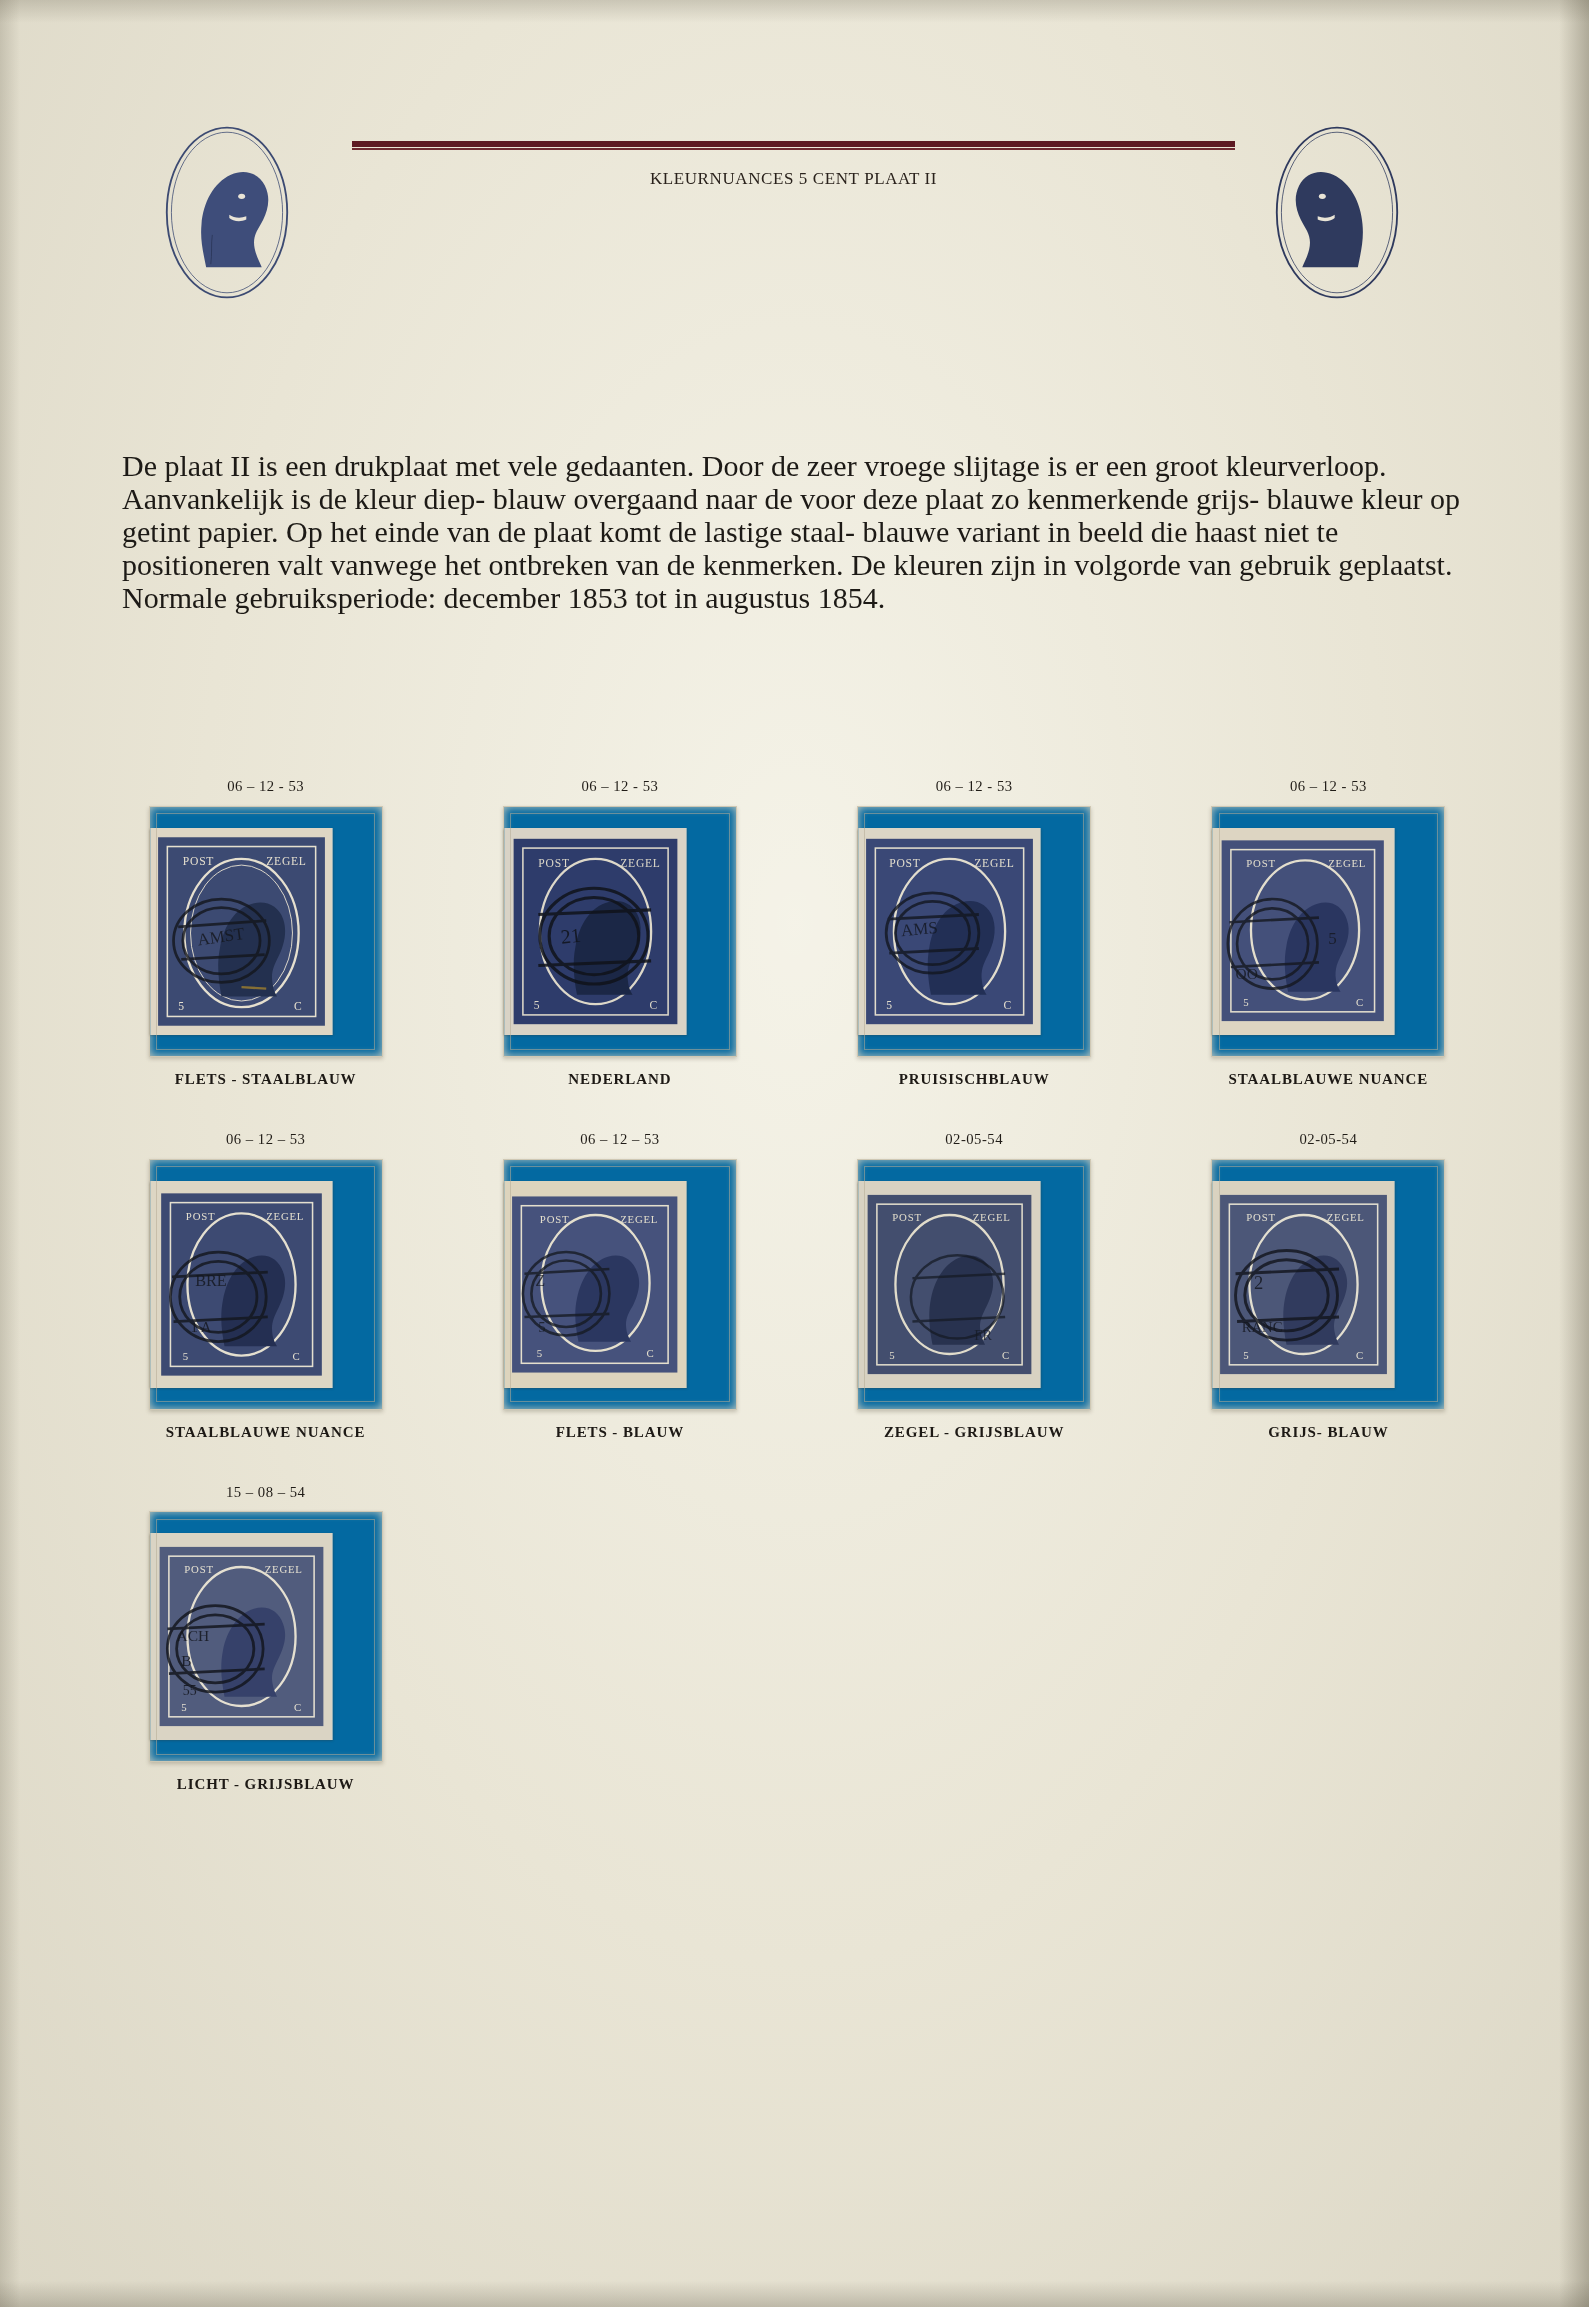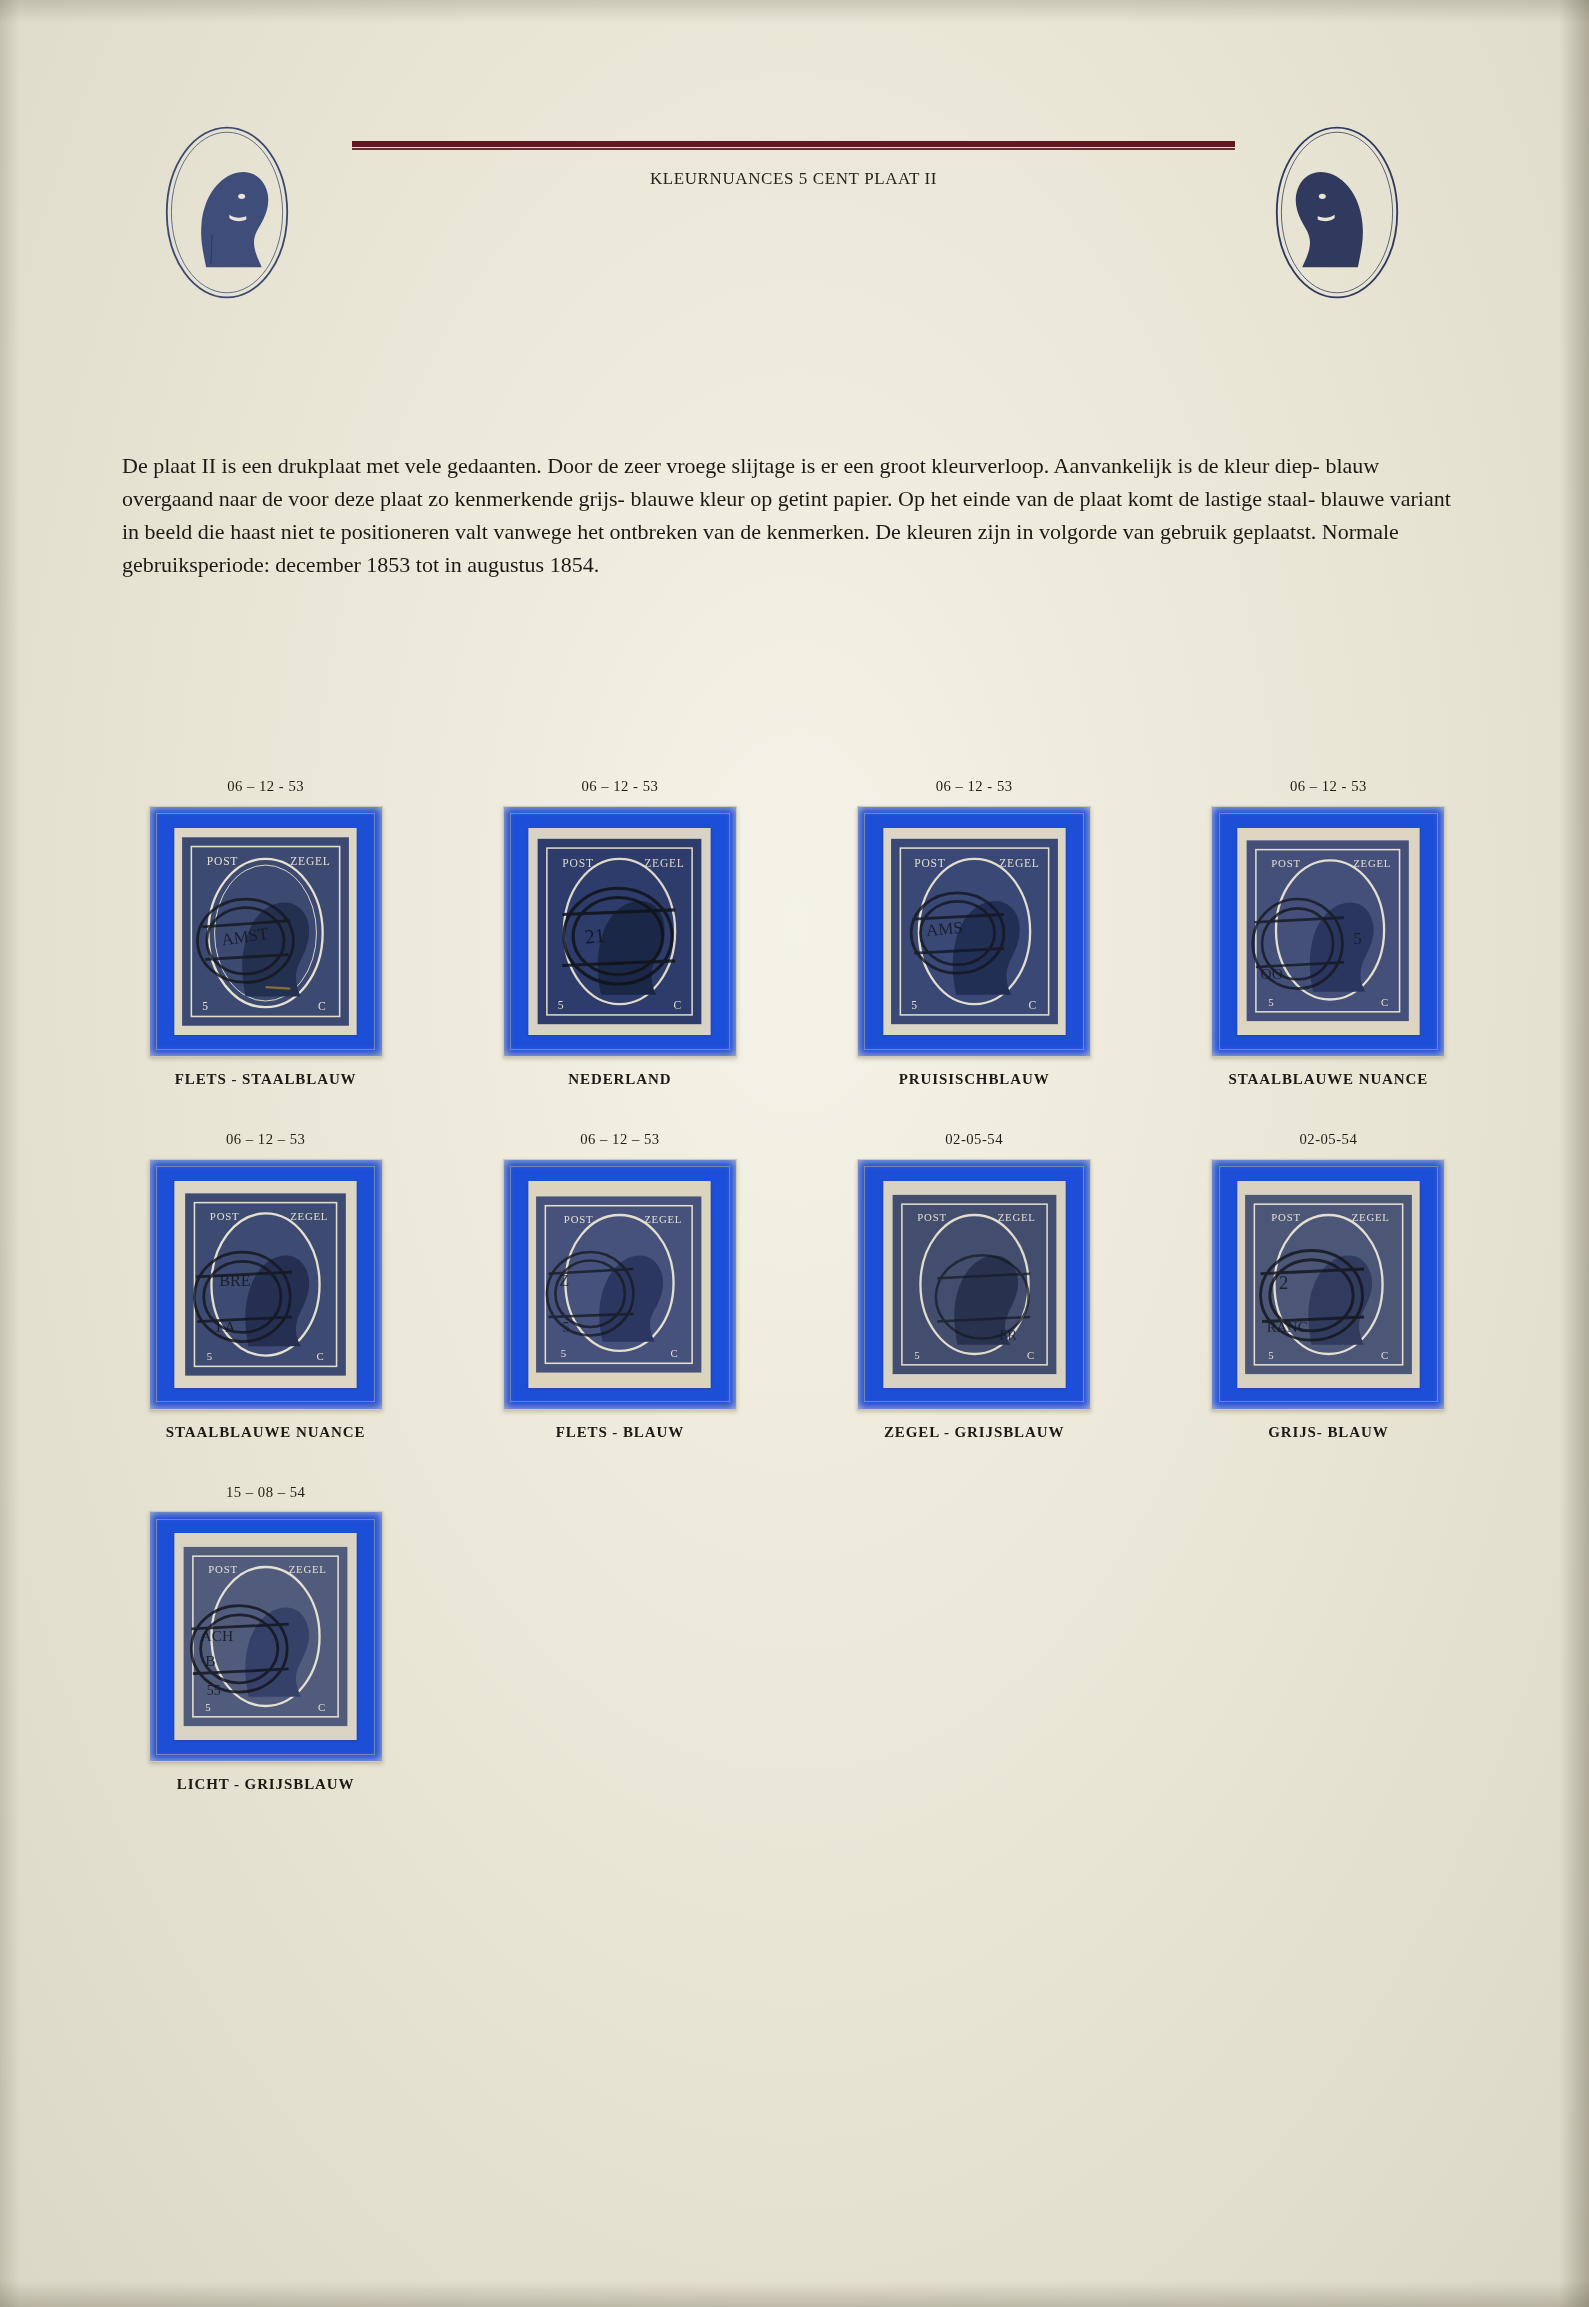--- a/index.html
+++ b/index.html
@@ -122,21 +122,21 @@
     color: #2a221c;
     font-family: "Liberation Serif", serif;
   }
 
   
   .intro {
     position: absolute;
     left: 122px;
     top: 449px;
     width: 1346px;
-    font-size: 22px;
+    font-size: 30px;
     line-height: 33px;
     color: #1d1a16;
     font-family: "Liberation Serif", serif;
   }
 
   
   .grid {
     position: absolute;
     left: 93px;
     top: 778px;
@@ -157,26 +157,26 @@
   .date {
     font-size: 14.7px;
     letter-spacing: 0.5px;
     color: #201c17;
     margin-bottom: 10.8px;
     font-family: "Liberation Serif", serif;
   }
   .mount {
     width: 232px;
     height: 249px;
-    background: #1d4ed8;
+    background: #0369a1;
     border: 0.8px solid #cfc8b4;
     box-shadow: 0 1.5px 3.9px rgba(70,62,44,0.25), inset 0 0 9.3px rgba(220,214,196,0.9);
     display: flex;
     align-items: center;
-    justify-content: center;
+    justify-content: flex-start;
     position: relative;
   }
   .mount::after {
     content: "";
     position: absolute;
     inset: 6.2px;
     border: 0.8px solid rgba(180,172,150,0.55);
     pointer-events: none;
   }
   .stamp {

